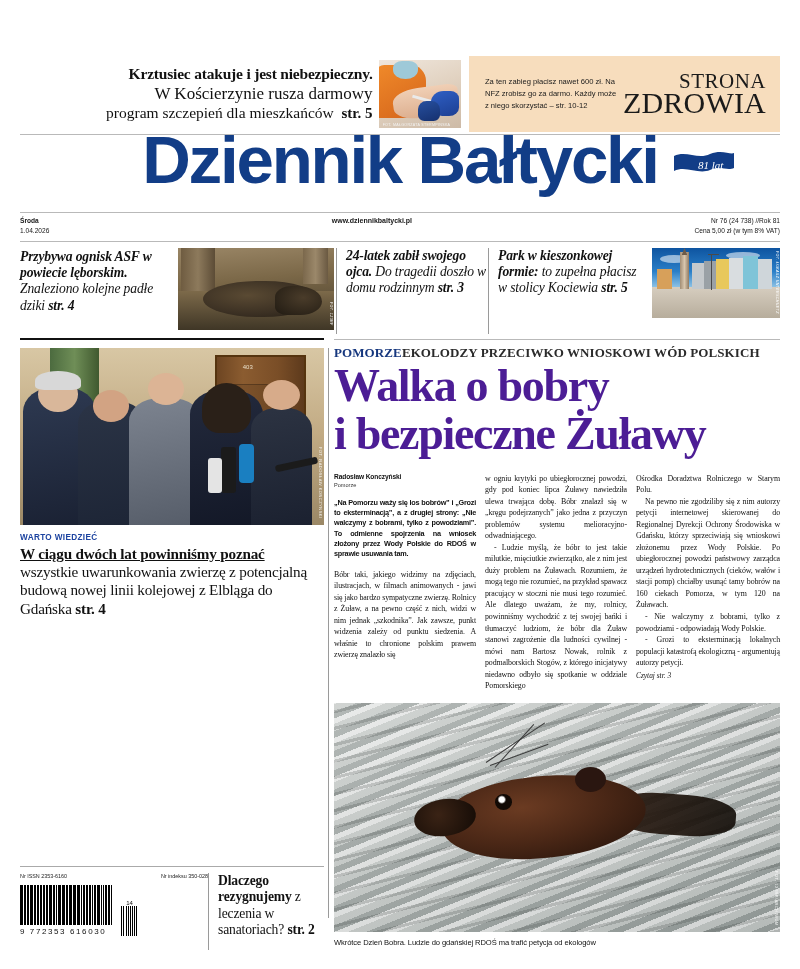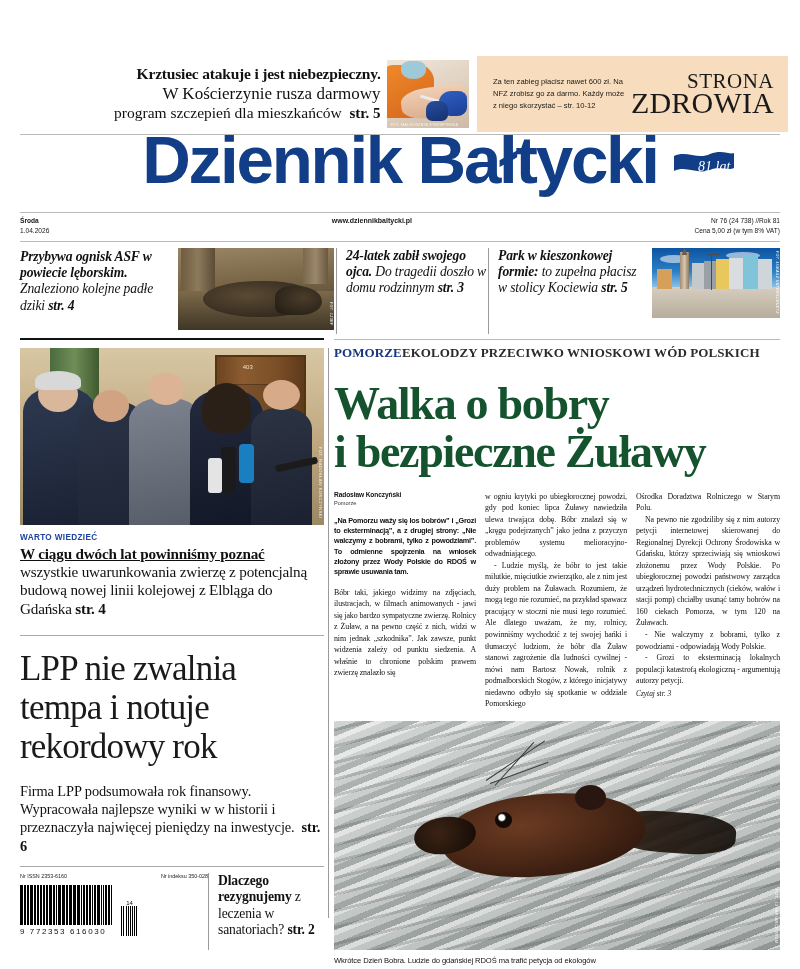--- a/index.html
+++ b/index.html
@@ -19,21 +19,21 @@
     width: 800px;
     height: 969px;
     position: relative;
     background: #fff;
     box-sizing: border-box;
   }
 
   
   .promo {
     position: absolute;
-    left: 28px;
+    left: 20px;
     top: 56px;
     width: 760px;
     height: 76px;
     display: flex;
     align-items: stretch;
     justify-content: space-between;
   }
   .promo-left {
     width: 460px;
     display: flex;
@@ -125,21 +125,21 @@
     width: 64px;
     height: 30px;
   }
   .flag svg { display:block; }
   .flag .yrs {
     position: absolute;
     left: 26px;
     top: 11px;
     font-family: "Liberation Serif", serif;
     font-style: italic;
-    font-size: 14px;
+    font-size: 11px;
     color: #ffffff;
   }
 
   
   .infobar {
     position: absolute;
     left: 20px;
     top: 216px;
     width: 760px;
     height: 24px;
@@ -308,22 +308,22 @@
     letter-spacing: 0.1px;
     color: #2b2b2b;
     font-weight: 600;
   }
   .overline .pomorze { color: #16377e; font-weight: bold; }
   .main-head {
     font-size: 46px;
     font-weight: bold;
     line-height: 1.05;
     letter-spacing: -1.3px;
-    margin-top: 19px;
-    color: #14532d;
+    margin-top: 1px;
+    color: #4c1d95;
   }
   .article {
     margin-top: 14px;
     display: flex;
     gap: 9px;
   }
   .acol { width: 142px; }
   .acol.last { width: 144px; }
   .byline-name {
     font-family: "Liberation Sans", sans-serif;
@@ -625,27 +625,20 @@
       <div class="fotcred-v">FOT. RADOSŁAW KONCZYŃSKI</div>
     </div>
 
     <div class="kicker-blue">WARTO WIEDZIEĆ</div>
     <div class="left-head">
       <b>W ciągu dwóch lat powinniśmy poznać</b>
       <span>wszystkie uwarunkowania zwierzę z potencjalną budową nowej linii kolejowej z Elbląga do Gdańska</span>
       <span class="pg">str. 4</span>
     </div>
 
-    <div class="lpp">
-      <div class="lpp-head">LPP nie zwalnia tempa i notuje rekordowy rok</div>
-      <div class="lpp-sub">
-        <span>Firma LPP podsumowała rok finansowy. Wypracowała najlepsze wyniki w w historii i przeznaczyła najwięcej pieniędzy na inwestycje.</span>
-        &nbsp;<span class="pg">str. 6</span>
-      </div>
-    </div>
   </div>
 
   <div class="barcode-area">
     <div class="bc-left">
       <div class="bc-codes">
         <span>Nr ISSN 2353-6160</span>
         <span>Nr indeksu 350-028</span>
       </div>
       <div class="bc-bars">
         <div>

